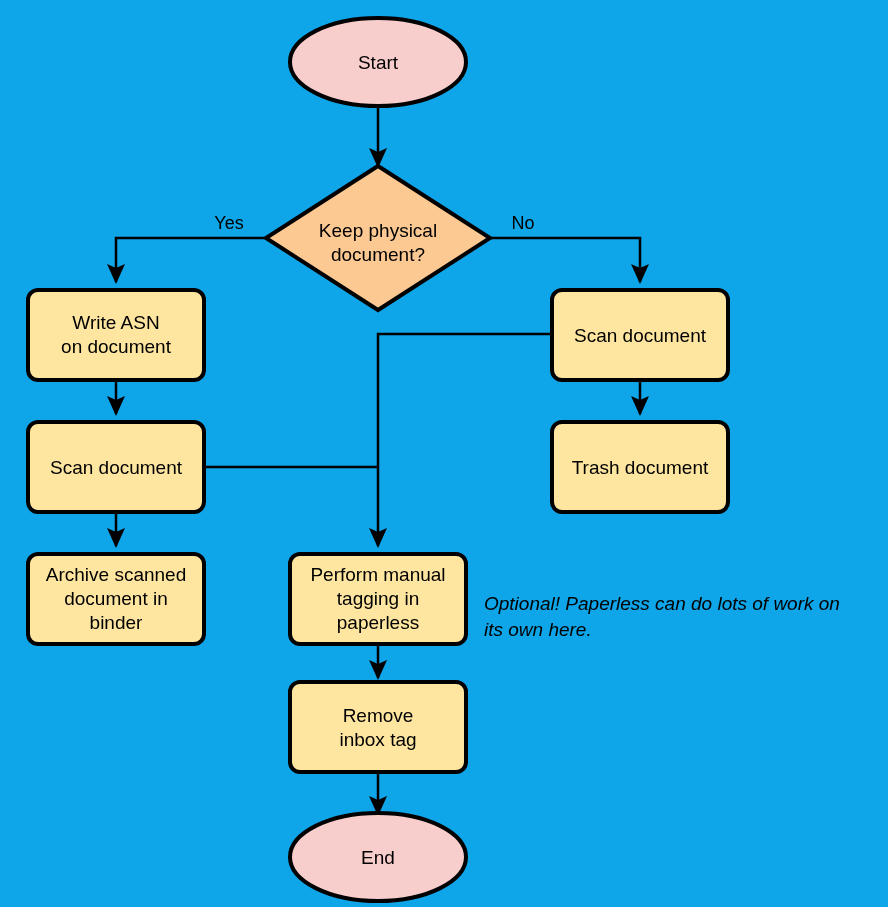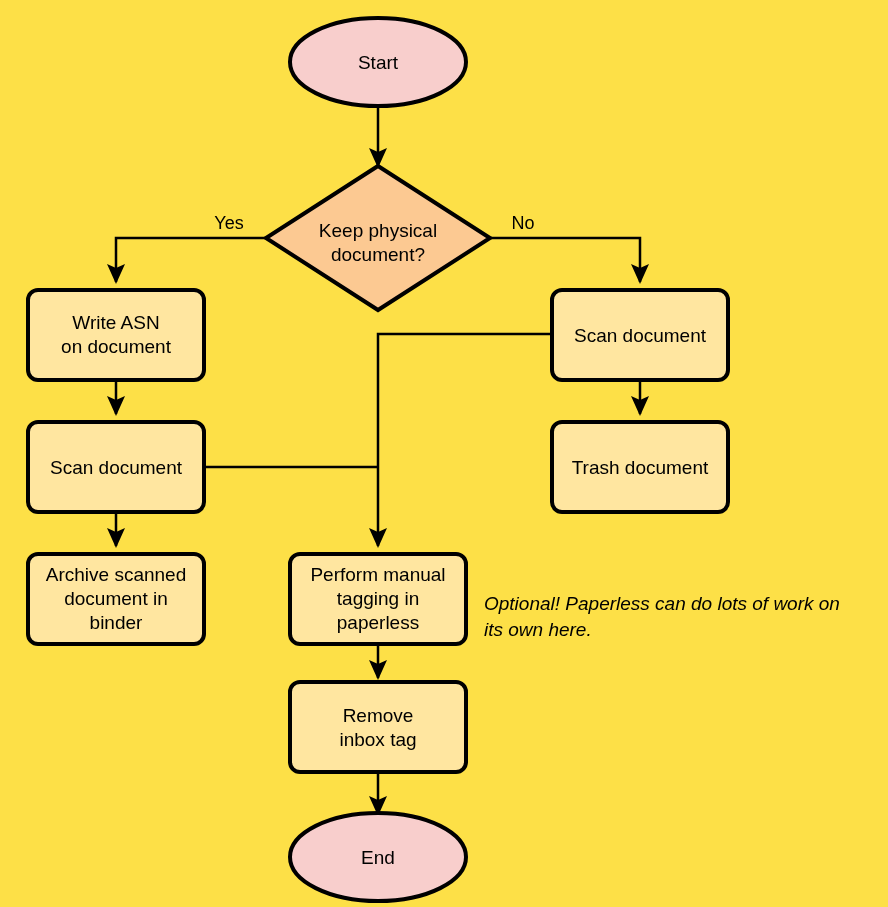--- a/index.html
+++ b/index.html
@@ -8,21 +8,21 @@
     padding: 0;
     background: #ffffff;
   }
   body {
     font-family: "Liberation Sans", sans-serif;
   }
   #flow-root {
     position: relative;
     width: 888px;
     height: 907px;
-    background: #fde047;
+    background: #0ea5e9;
     overflow: hidden;
   }
   #flow-svg {
     position: absolute;
     top: 0;
     left: 0;
     width: 888px;
     height: 907px;
   }
   .node-label {

